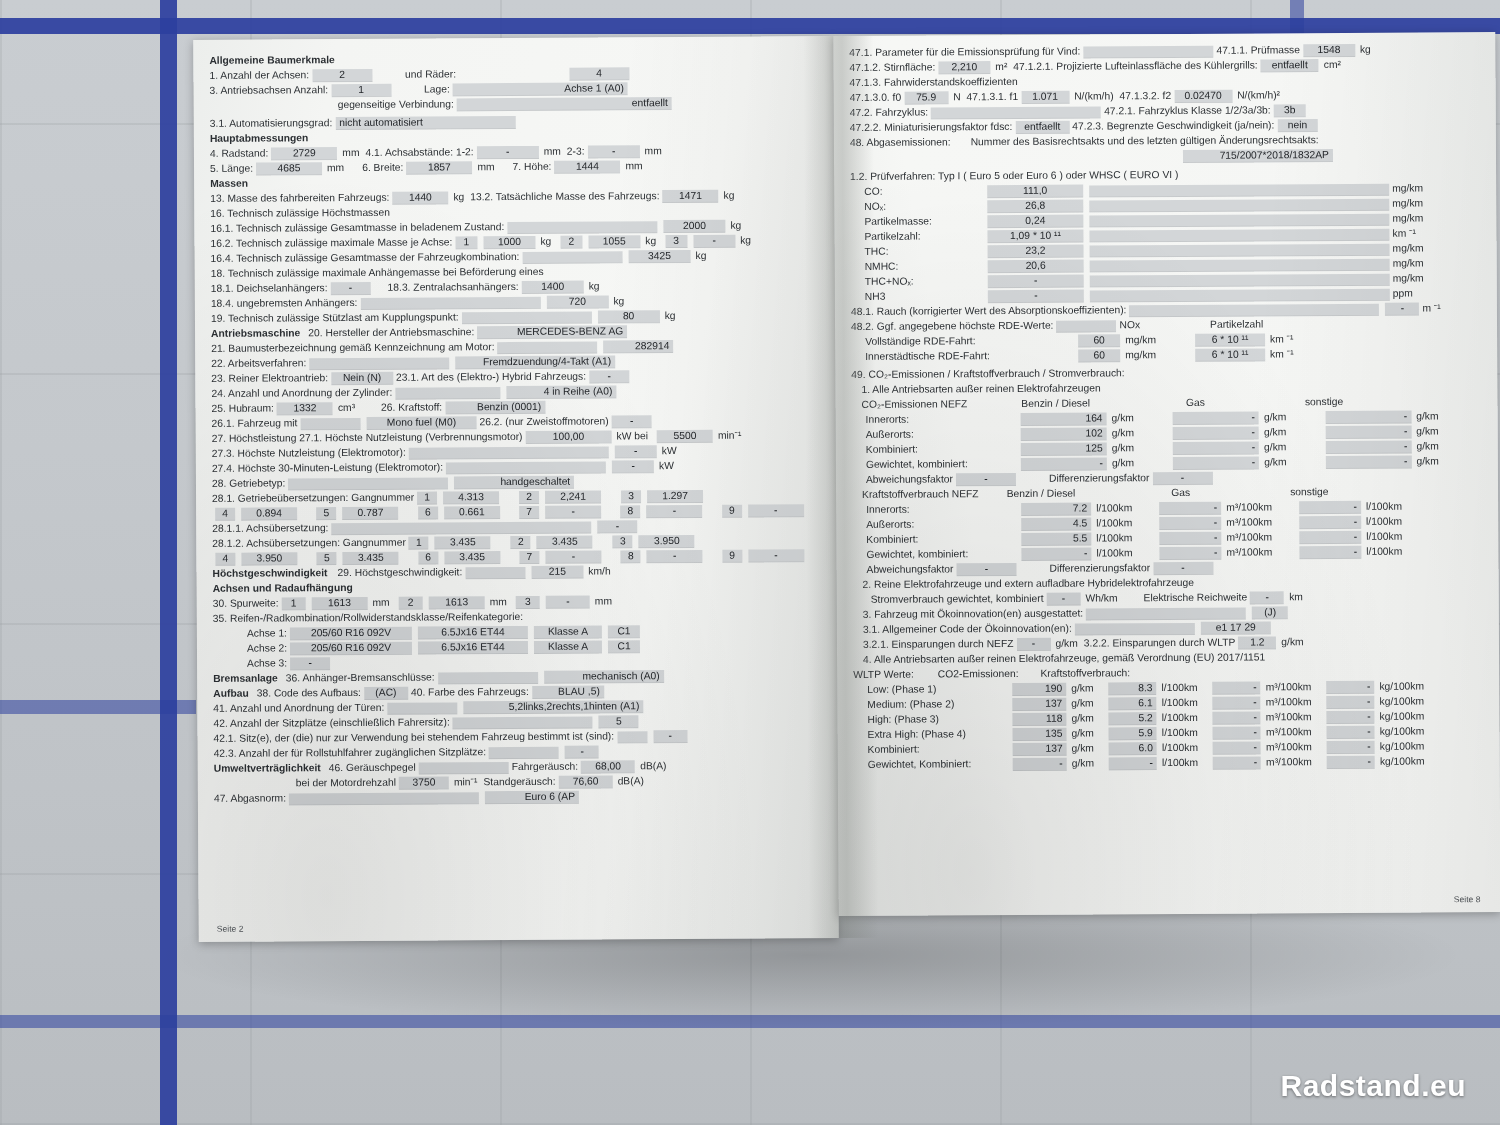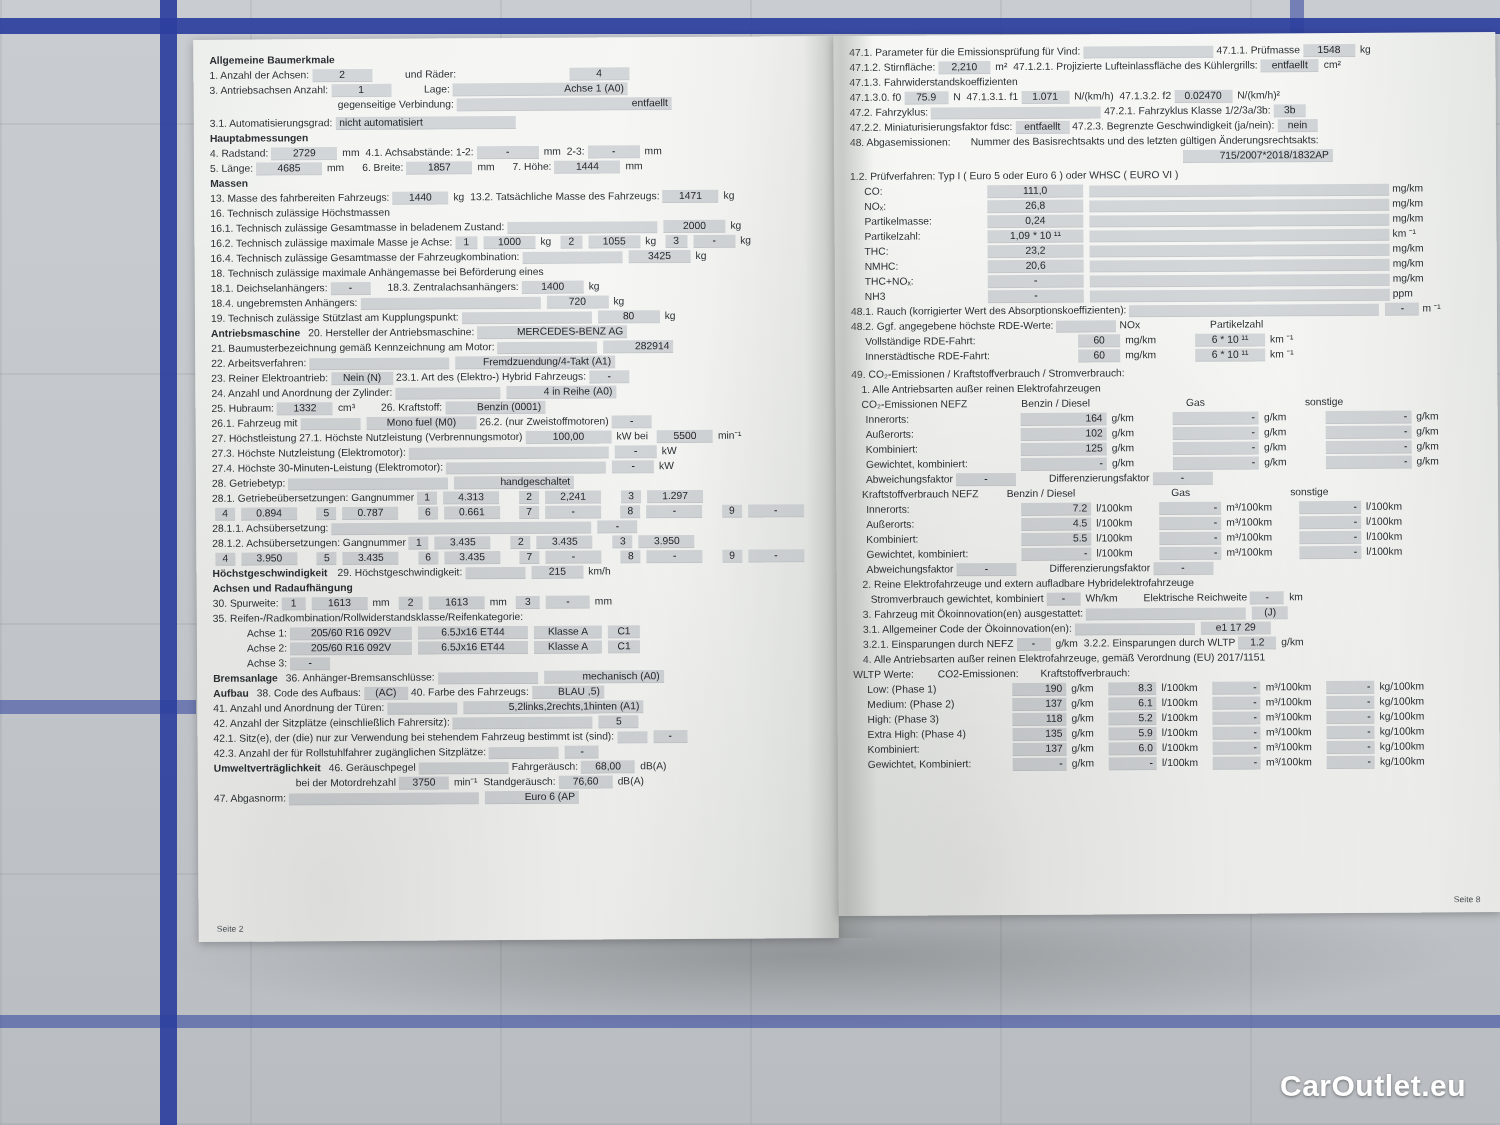--- a/index.html
+++ b/index.html
@@ -826,13 +826,13 @@
           <span class="u">kg/100km</span>
         </div>
       </div>
     <div class="noise"></div>
     <div class="foot">Seite 8</div>
   </div>
 
   <div id="fold"></div>
 </div>
 
-<div id="wm"><b>CarOutlet.eu</b></div>
+<div id="wm"><b>Radstand.eu</b></div>
 
 </body></html>

